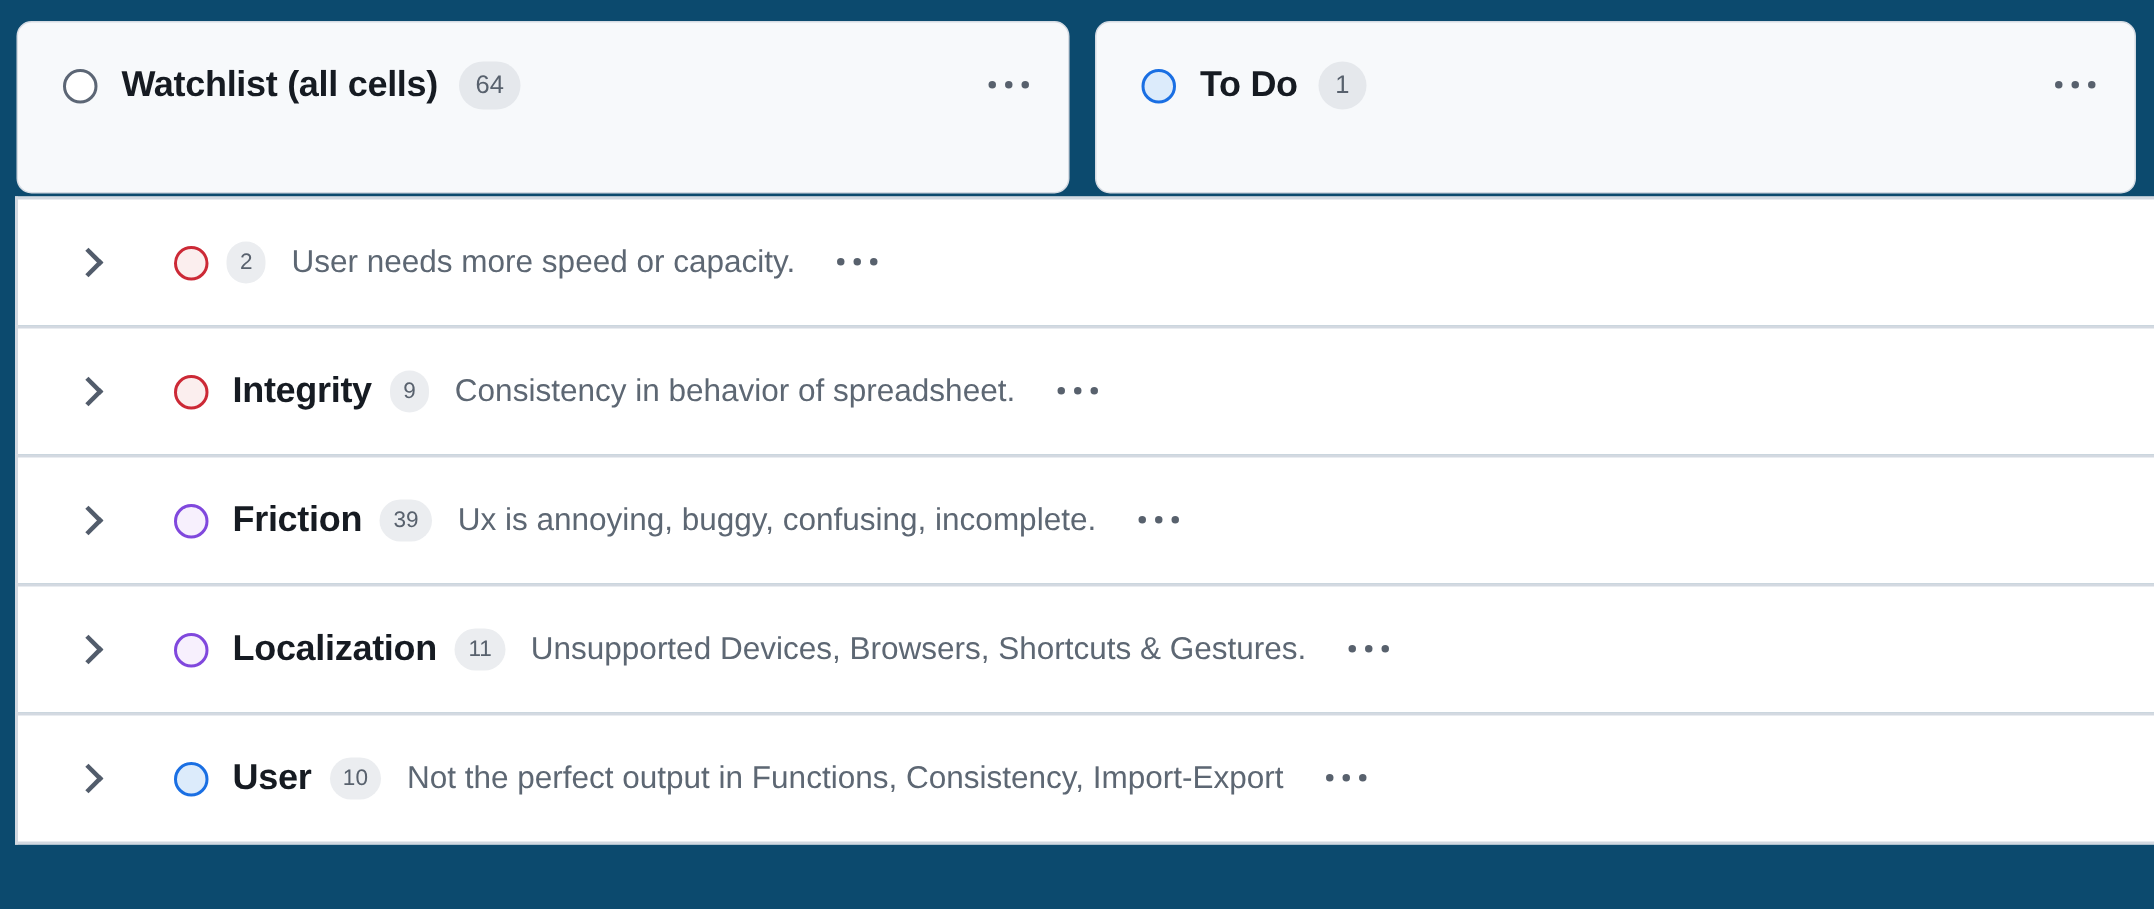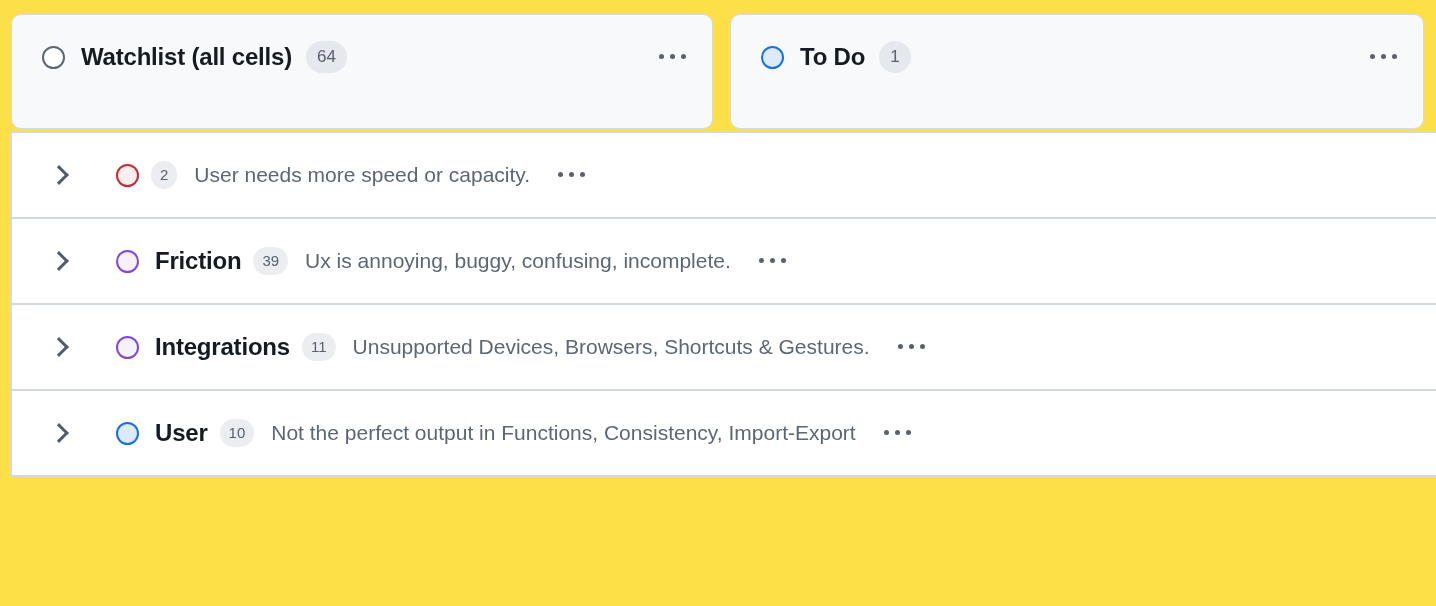--- a/index.html
+++ b/index.html
@@ -10,21 +10,21 @@
     height: 606px;
     background: #ffffff;
     font-family: "Liberation Sans", sans-serif;
     overflow: hidden;
   }
 
   #app {
     position: relative;
     width: 1436px;
     height: 606px;
-    background: #fde047;
+    background: #0c4a6e;
   }
 
   
   .header-strip {
     position: absolute;
     left: 0;
     top: 0;
     width: 1436px;
     height: 131px;
     display: flex;
@@ -253,20 +253,34 @@
       </span>
       <span class="badge row-badge">2</span>
       <span class="row-desc">User needs more speed or capacity.</span>
       <span class="dots row-dots">
         <span></span>
         <span></span>
         <span></span>
       </span>
     </div>
 
+    <div class="row">
+      <span class="chevron"></span>
+      <span class="row-dot-wrap">
+        <span class="circle row-dot" id="dot1" style="border-color: rgb(204, 41, 54); background: rgb(251, 238, 238);"></span>
+      </span>
+      <span class="row-title">Integrity</span>
+      <span class="badge row-badge">9</span>
+      <span class="row-desc">Consistency in behavior of spreadsheet.</span>
+      <span class="dots row-dots">
+        <span></span>
+        <span></span>
+        <span></span>
+      </span>
+    </div>
 
     <div class="row">
       <span class="chevron"></span>
       <span class="row-dot-wrap">
         <span class="circle row-dot" id="dot2" style="border-color: rgb(128, 72, 221); background: rgb(247, 240, 253);"></span>
       </span>
       <span class="row-title">Friction</span>
       <span class="badge row-badge">39</span>
       <span class="row-desc">Ux is annoying, buggy, confusing, incomplete.</span>
       <span class="dots row-dots">
@@ -274,21 +288,21 @@
         <span></span>
         <span></span>
       </span>
     </div>
 
     <div class="row">
       <span class="chevron"></span>
       <span class="row-dot-wrap">
         <span class="circle row-dot" id="dot3" style="border-color: rgb(128, 72, 221); background: rgb(247, 240, 253);"></span>
       </span>
-      <span class="row-title">Integrations</span>
+      <span class="row-title">Localization</span>
       <span class="badge row-badge">11</span>
       <span class="row-desc">Unsupported Devices, Browsers, Shortcuts &amp; Gestures.</span>
       <span class="dots row-dots">
         <span></span>
         <span></span>
         <span></span>
       </span>
     </div>
 
     <div class="row">

